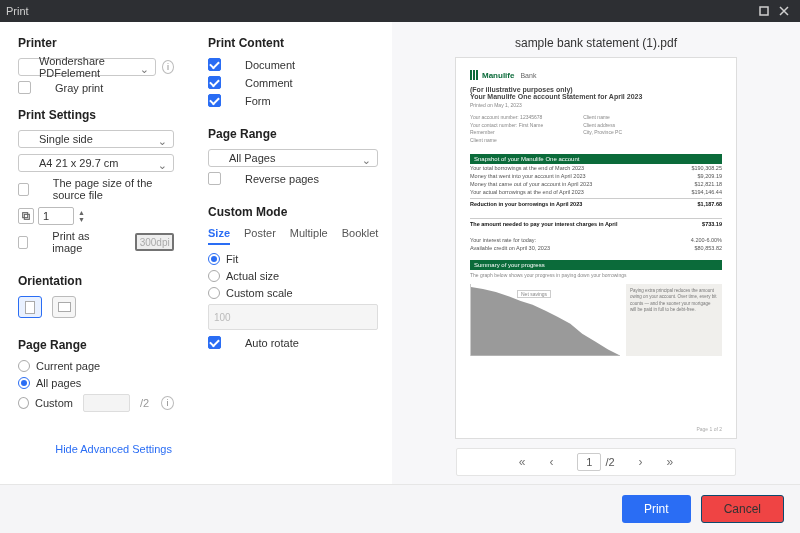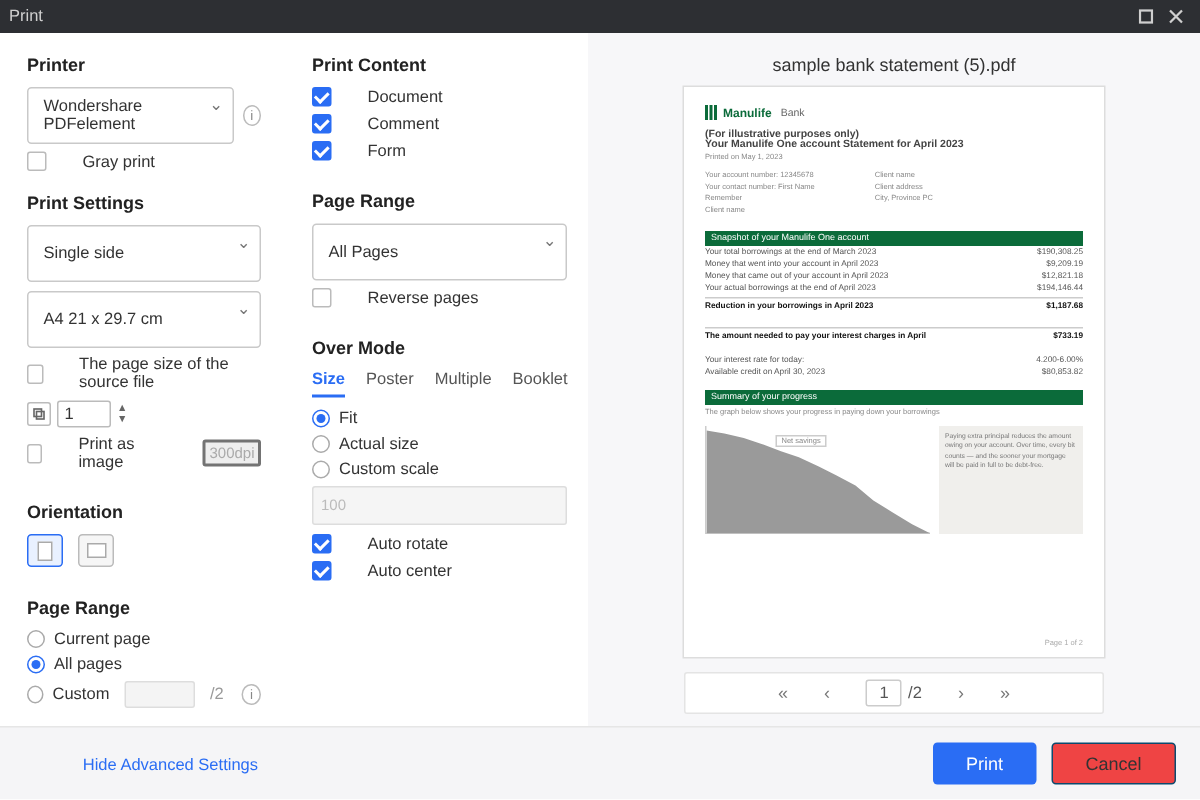--- a/index.html
+++ b/index.html
@@ -28,26 +28,26 @@
     display:flex;
     height:462px;
   }
   .col-left{width:198px;padding:14px 24px 0 18px;}
   .col-mid{width:194px;padding:14px 10px 0 10px;}
   .col-right{flex:1; background:#f7f7f9; position:relative; padding-top:14px}
   h4{margin:0 0 8px 0; font-size:12px; font-weight:700;color:#222}
   h4.section{margin-top:14px}
   h4.section2{margin-top:20px}
   .select{
-    height:38px; width:100%;
+    height:18px; width:100%;
     border:1px solid #c9c9c9;
     border-radius:3px;
     background:#fff;
     display:flex; align-items:center;
-    padding:0 10px;
+    padding:0 20px;
     font-size:11px;
     color:#333;
     position:relative;
   }
   .select .chev{position:absolute;right:6px;top:4px;color:#777;font-size:11px}
   .row{display:flex;align-items:center;gap:6px}
   .info-dot{width:14px;height:14px;border:1px solid #bbb;border-radius:50%;display:flex;align-items:center;justify-content:center;color:#888;font-size:9px}
   .checkbox{display:flex;align-items:center;gap:24px;font-size:11px;margin:5px 0;color:#333}
   .cb{width:13px;height:13px;border:1px solid #bbb;border-radius:2px;display:inline-flex;align-items:center;justify-content:center;background:#fff}
   .cb.checked{background:#2a6df4;border-color:#2a6df4}
@@ -238,21 +238,21 @@
     <h4 class="section2">Page Range</h4>
     <div class="select" style="width:170px">
       <span>All Pages</span>
       <span class="chev">⌄</span>
     </div>
     <div class="checkbox">
       <span class="cb"></span>
       <span>Reverse pages</span>
     </div>
 
-    <h4 class="section2">Over Mode</h4>
+    <h4 class="section2">Custom Mode</h4>
     <div class="tabs">
       <span class="tab active">Size</span>
       <span class="tab">Poster</span>
       <span class="tab">Multiple</span>
       <span class="tab">Booklet</span>
     </div>
     <div class="radio">
       <span class="rb checked"></span>
       <span>Fit</span>
     </div>
@@ -262,28 +262,24 @@
     </div>
     <div class="radio">
       <span class="rb"></span>
       <span>Custom scale</span>
     </div>
     <div class="scale-field">100</div>
     <div class="checkbox">
       <span class="cb checked"></span>
       <span>Auto rotate</span>
     </div>
-    <div class="checkbox">
-      <span class="cb checked"></span>
-      <span>Auto center</span>
-    </div>
   </div>
 
   <div class="col-right">
-    <div class="preview-title">sample bank statement (5).pdf</div>
+    <div class="preview-title">sample bank statement (1).pdf</div>
 
     <div class="doc">
       <div class="logo">
         <span class="bars">
             <span></span>
             <span></span>
             <span></span>
           </span>
         <span class="name">Manulife</span>
         <span class="bank">Bank</span>

